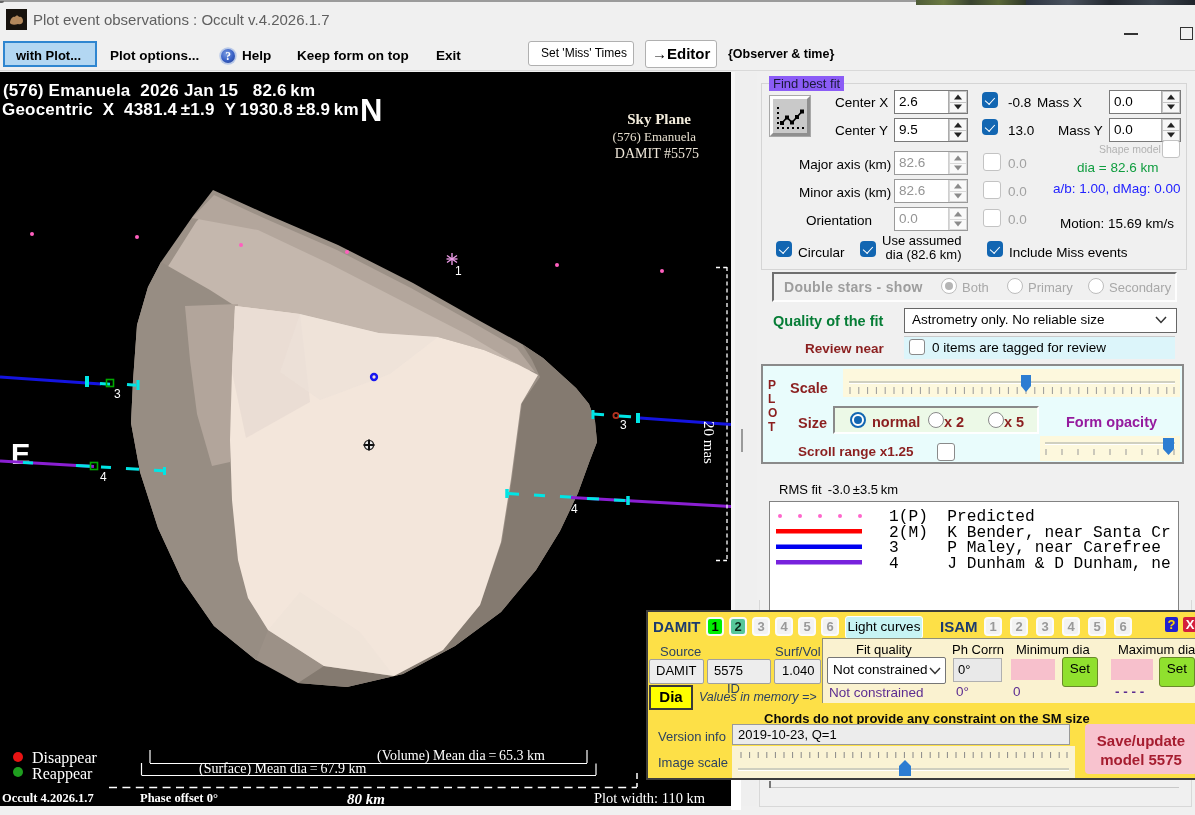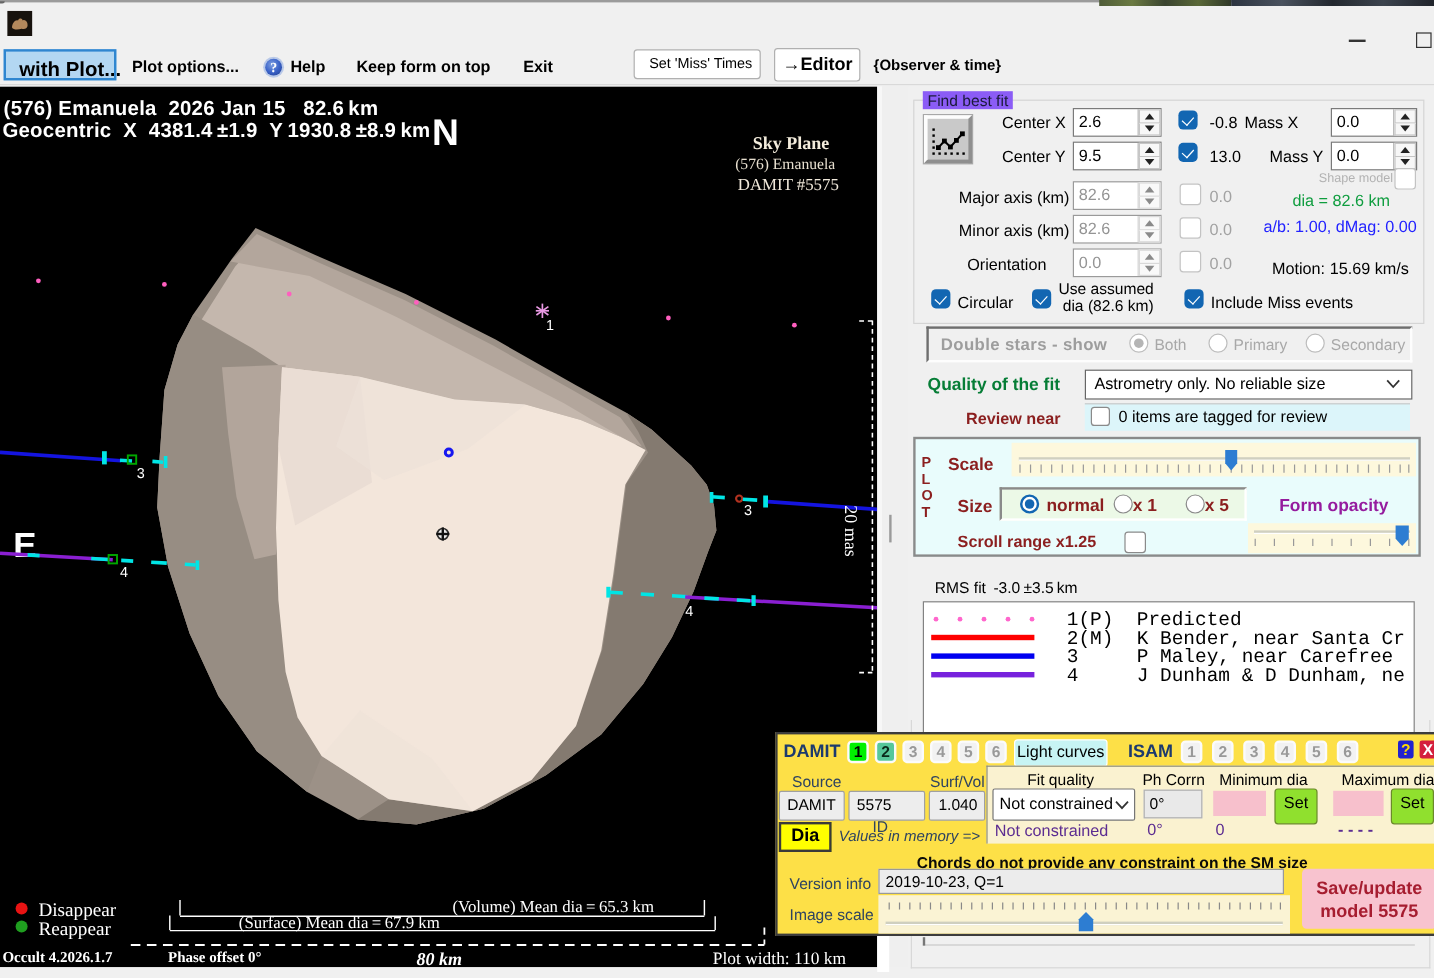--- a/index.html
+++ b/index.html
@@ -37,25 +37,26 @@
 
 <div class="ab" style="left:0;top:0;width:1195px;height:2px;background:#9b9b9b;"></div>
 <div class="ab" style="left:0;top:1px;width:4px;height:2px;background:#666;border-bottom-right-radius:4px;"></div>
 <div class="ab" style="left:916px;top:0;width:110px;height:5px;background:linear-gradient(90deg,#4f5c38,#6b7a42,#3a4430,#5a6838,#2f3828);"></div>
 <div class="ab" style="left:1026px;top:0;width:169px;height:5px;background:linear-gradient(90deg,#2c3440,#4a525e,#23282f,#3c444e,#20242b);"></div>
 
 <svg class="ab" style="left:6px;top:9px;" width="21" height="21" viewBox="0 0 21 21">
   <rect x="0" y="0" width="21" height="21" fill="#17120d"></rect>
   <path d="M4 14 C4 10 7 7 9 8 C10 6 12 6 13 8 C15 7 17 9 17 12 C17 14 15 16 12 15 C9 16 5 16 4 14 Z" fill="#b3885c"></path>
 </svg>
+<div class="lbl" style="left:33px;top:11px;font-size:15px;color:#606060;">Plot event observations : Occult v.4.2026.1.7</div>
 <div class="ab" style="left:1124px;top:33px;width:14px;height:1.5px;background:#333;"></div>
 <div class="ab" style="left:1180px;top:27px;width:11px;height:11px;border:1.2px solid #333;"></div>
 
 <div class="ab" style="left:3px;top:41px;width:90px;height:22px;background:#b3d7f2;border:2px solid #2f86d0;"></div>
-<div class="lbl" style="left:16px;top:48px;font-size:17px;font-weight:bold;color:#000;">with Plot...</div>
+<div class="lbl" style="left:16px;top:48px;font-size:13px;font-weight:bold;color:#000;">with Plot...</div>
 <div class="lbl" style="left:110px;top:48px;font-size:13.5px;font-weight:bold;color:#000;">Plot options...</div>
 <svg class="ab" style="left:219px;top:47px;" width="18" height="18" viewBox="0 0 18 18">
   <defs>
         <radialGradient id="hg" cx="0.4" cy="0.35" r="0.75">
     <stop offset="0" stop-color="#7e9fe0"></stop>
           <stop offset="0.6" stop-color="#3a62c8"></stop>
           <stop offset="1" stop-color="#27479e"></stop>
   </radialGradient>
       </defs>
   <circle cx="9" cy="9" r="8.7" fill="#b9c9e8"></circle>
@@ -396,21 +397,21 @@
 <svg class="ab" style="left:1020px;top:374px;" width="12" height="19" viewBox="0 0 12 19">
       <path d="M1 1 H11 V12 L6 18 L1 12 Z" fill="#2d7dd2"></path>
     </svg>
 <div class="lbl" style="left:798px;top:415px;font-size:14.5px;font-weight:bold;color:#8b1f1f;">Size</div>
 <div class="ab" style="left:833px;top:406px;width:202px;height:24px;background:#ecf9e7;border-top:2px solid #8a8a8a;border-left:2px solid #8a8a8a;border-right:2px solid #fff;border-bottom:2px solid #fff;"></div>
 <div class="radio" style="left:850px;top:412px;border-color:#1266b2;border-width:2px;width:12px;height:12px;">
       <div class="dot" style="background:#1266b2;left:2px;top:2px;"></div>
     </div>
 <div class="lbl" style="left:872px;top:414px;font-size:14.5px;font-weight:bold;color:#8b1f1f;">normal</div>
 <div class="radio" style="left:928px;top:412px;"></div>
-<div class="lbl" style="left:944px;top:414px;font-size:14.5px;font-weight:bold;color:#8b1f1f;">x 1</div>
+<div class="lbl" style="left:944px;top:414px;font-size:14.5px;font-weight:bold;color:#8b1f1f;">x 2</div>
 <div class="radio" style="left:988px;top:412px;"></div>
 <div class="lbl" style="left:1004px;top:414px;font-size:14.5px;font-weight:bold;color:#8b1f1f;">x 5</div>
 <div class="lbl" style="left:1066px;top:414px;font-size:14.5px;font-weight:bold;color:#951b9e;">Form opacity</div>
 <div class="lbl" style="left:798px;top:444px;font-size:13.5px;font-weight:bold;color:#8b1f1f;">Scroll range x1.25</div>
 <div class="cbe" style="left:937px;top:443px;"></div>
 <div class="ab" style="left:1040px;top:436px;width:140px;height:25px;background:#fdf8dd;"></div>
 <div class="ab" style="left:1045px;top:442px;width:130px;height:2px;background:#d0d0c0;border-bottom:1px solid #fff;"></div>
 <svg class="ab" style="left:1045px;top:448px;" width="130" height="8" viewBox="0 0 130 8">
 <g stroke="#999" stroke-width="1">
         <line x1="1" y1="1" x2="1" y2="7"></line>

